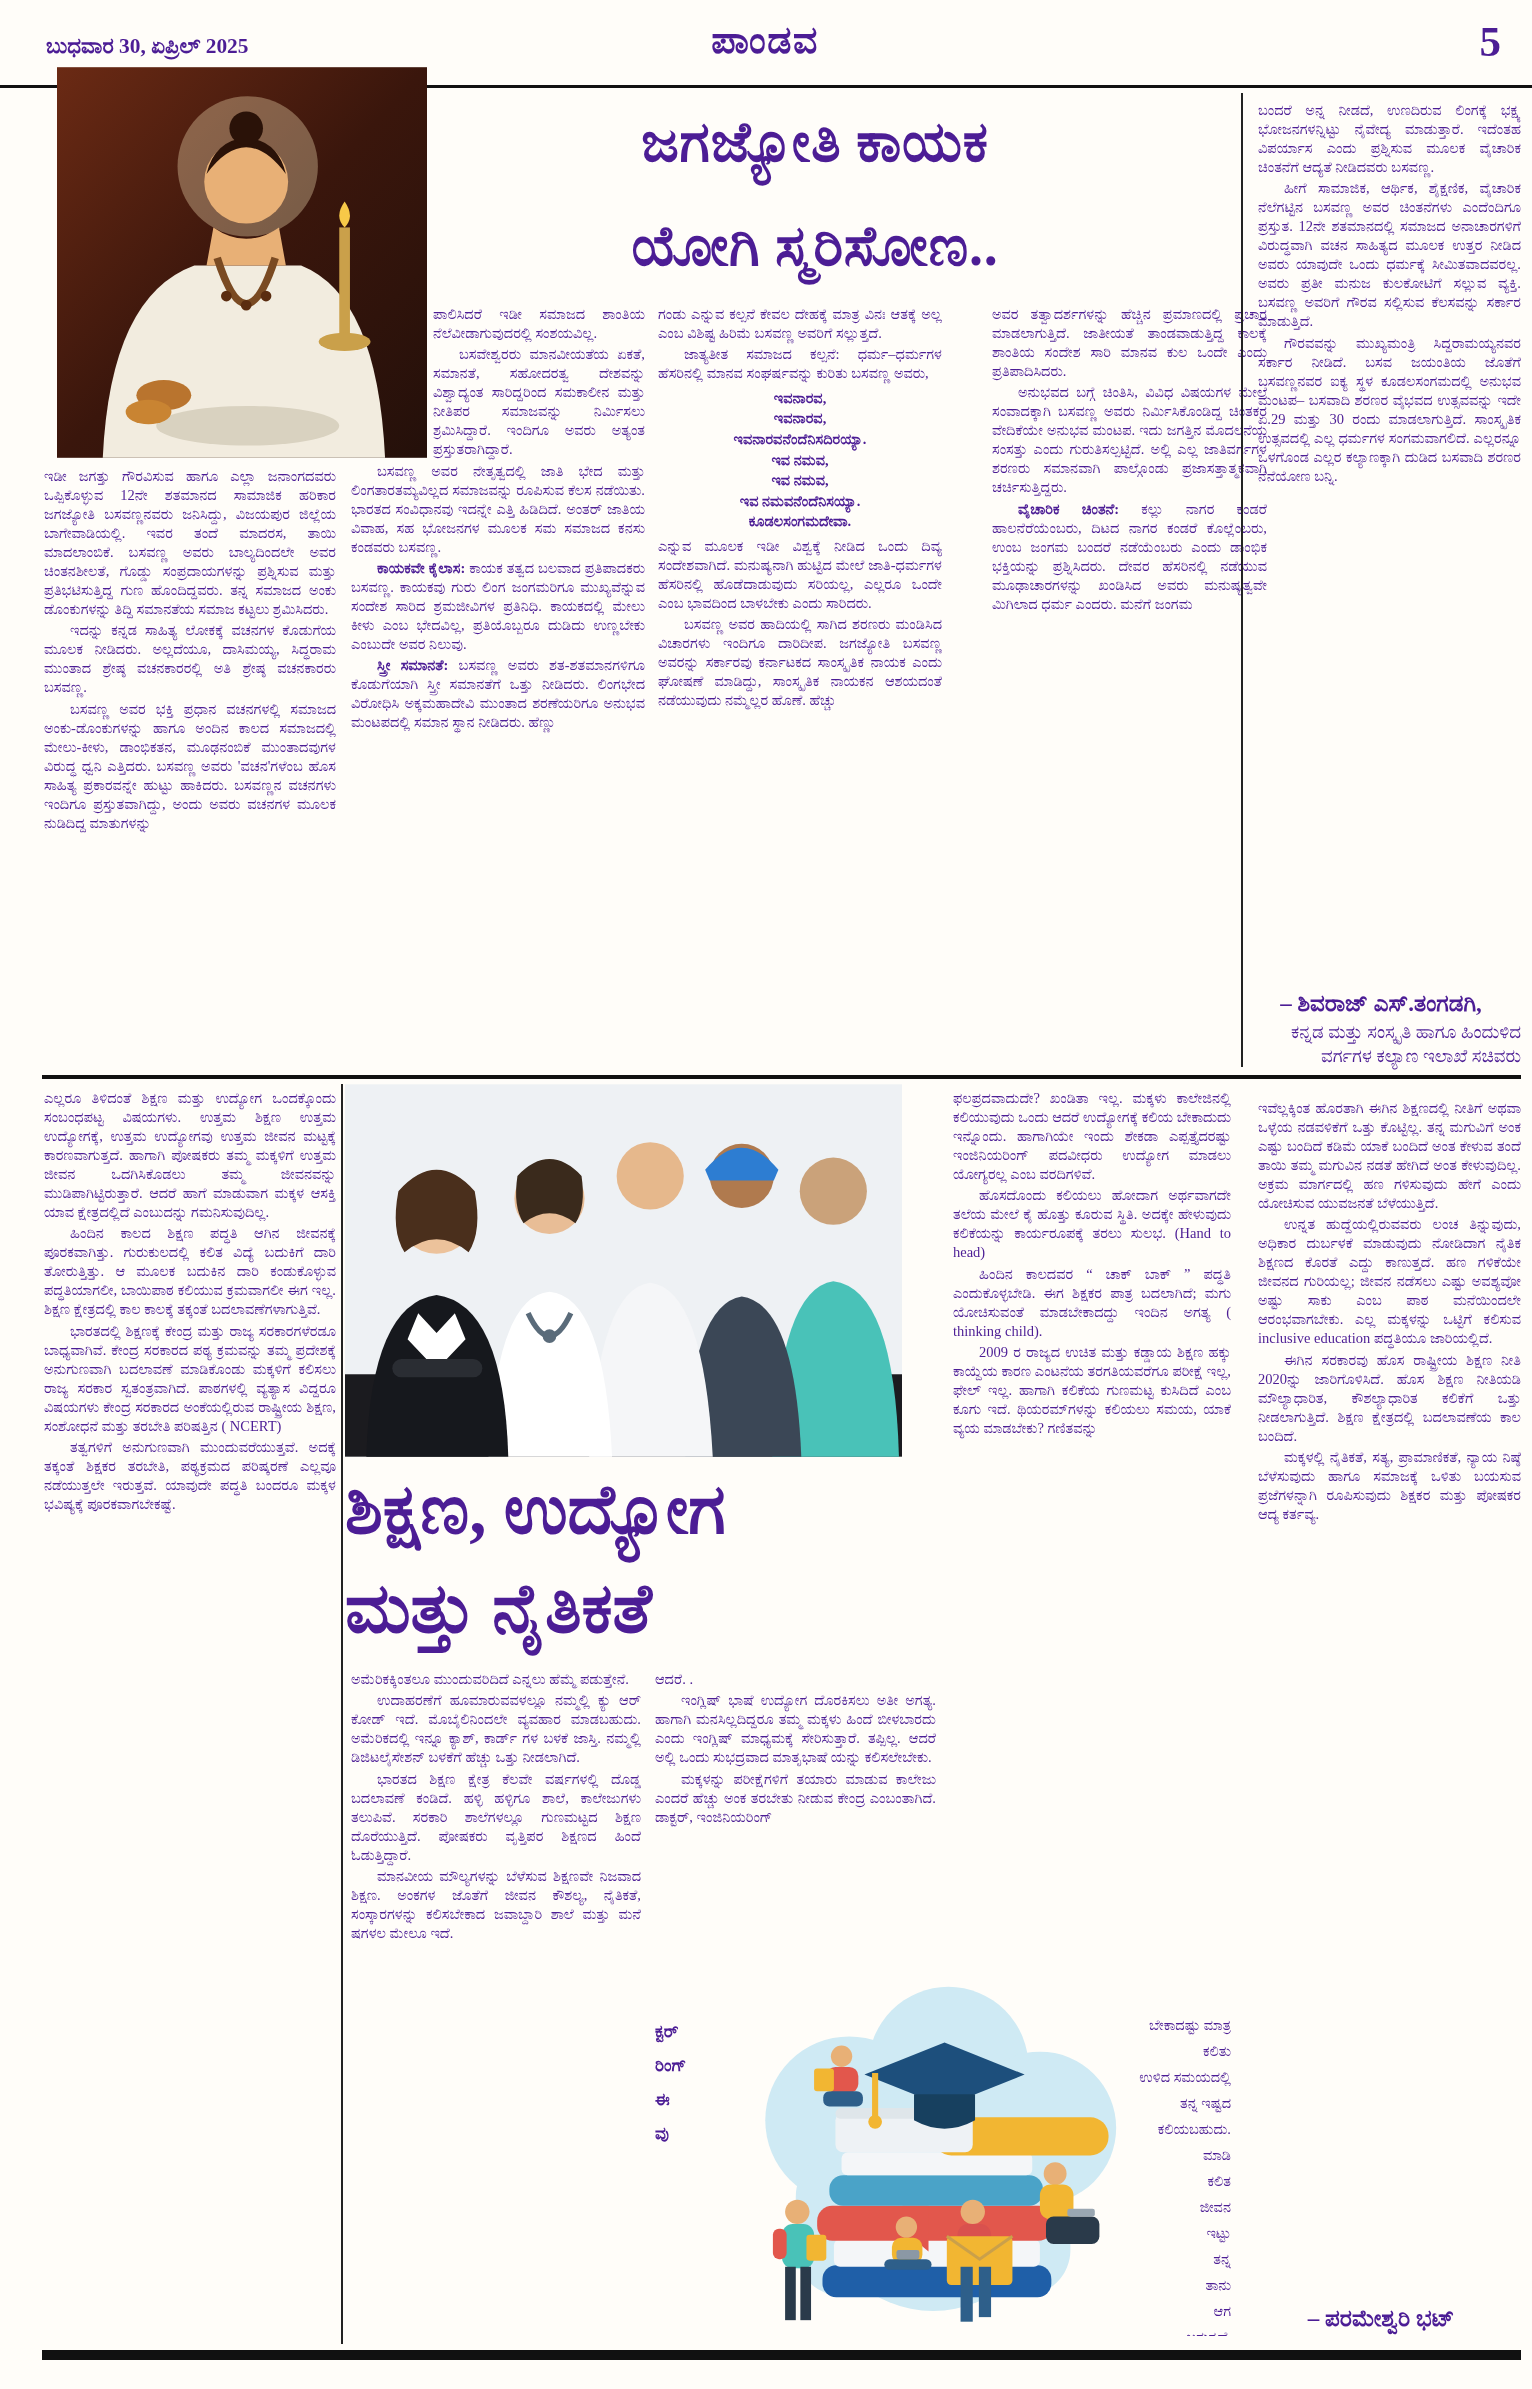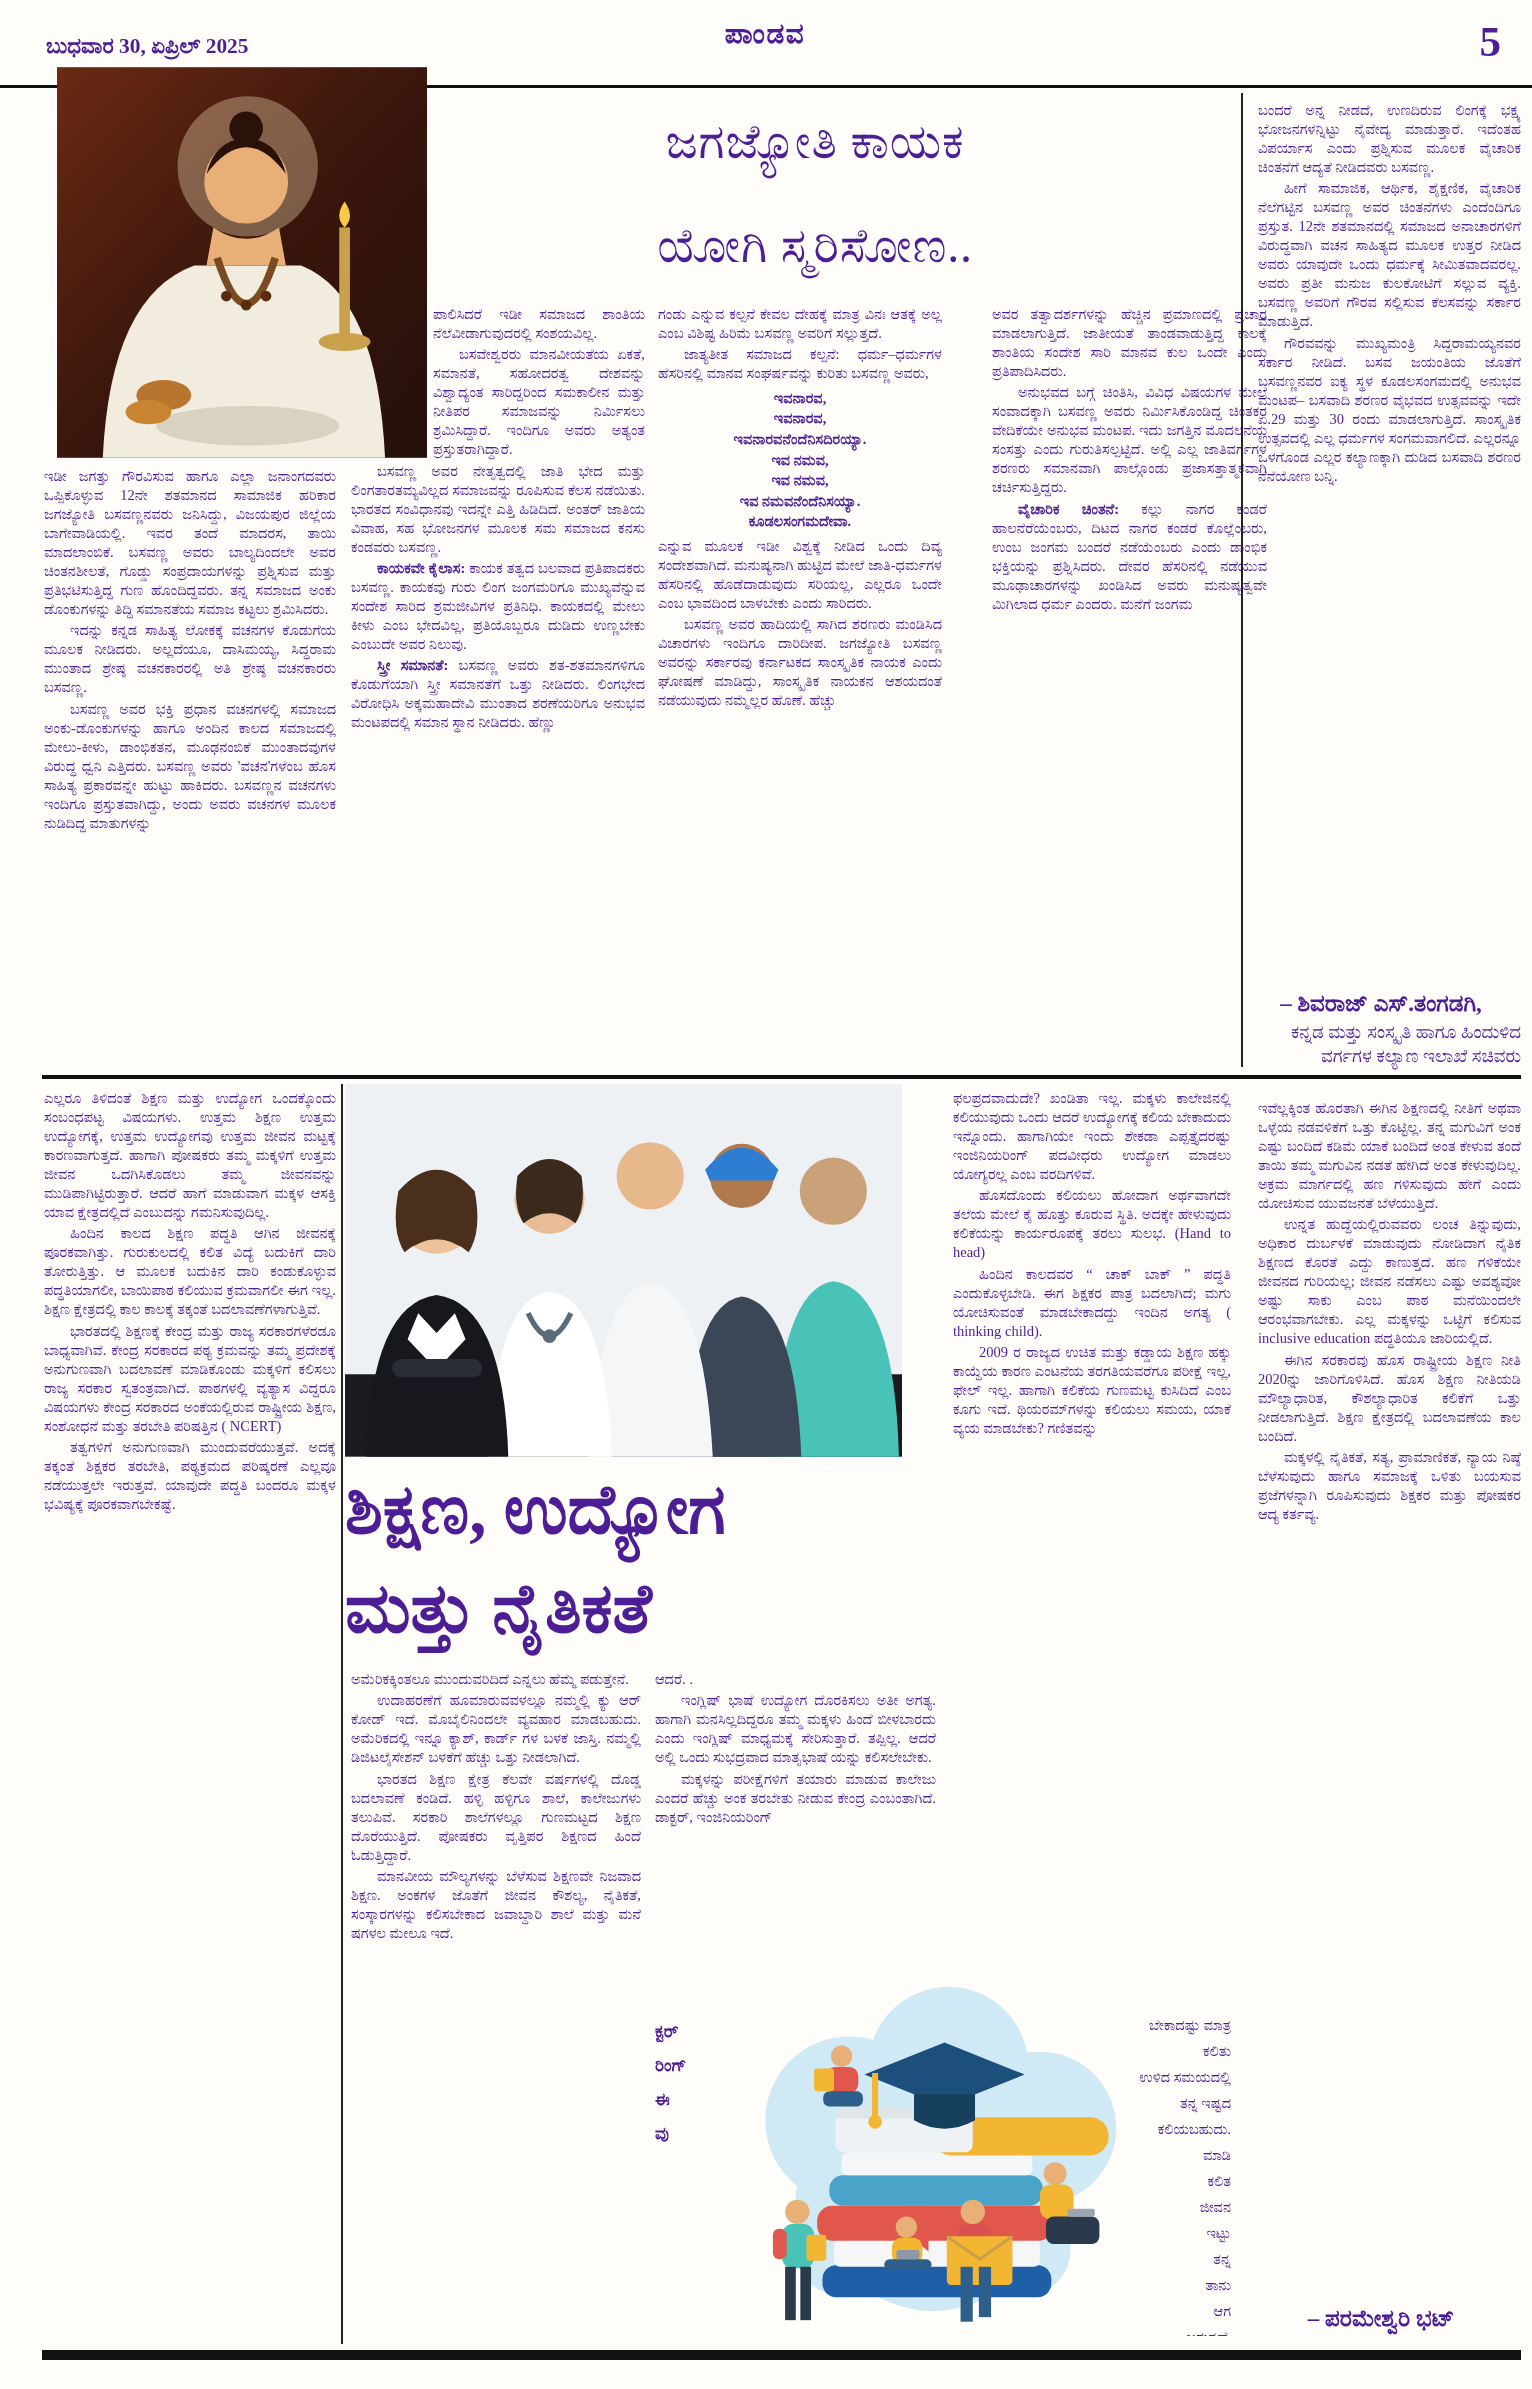--- a/index.html
+++ b/index.html
@@ -1,27 +1,27 @@
 <!DOCTYPE html>
 <html style="font-size:12.2px"><head>
 <meta charset="utf-8">
 <style>
   html,body{margin:0;padding:0;background:#e8e8e4;}
   #page{position:relative;width:1533px;height:2389px;background:#fffdf9;margin:0 auto;
         font-family:"Liberation Serif","DejaVu Serif",serif;color:#4c1d95;overflow:hidden;}
   .abs{position:absolute;}
   
   .date{left:46px;top:34px;font-size:21.4px;font-weight:bold;}
-  .masthead{left:0;right:3px;top:18.3px;text-align:center;font-size:28px;font-weight:800;letter-spacing:1.5px;}
+  .masthead{left:0;right:3px;top:18.3px;text-align:center;font-size:38px;font-weight:800;letter-spacing:1.5px;}
   .pageno{right:32px;top:17px;font-size:43px;font-weight:600;}
   .rule-h{background:#111;}
   .rule-v{background:#222;}
   
   .headline1{left:437px;top:90px;width:756px;height:211px;text-align:center;
-             font-weight:400;font-size:48px;line-height:104px;letter-spacing:0.8px;}
+             font-weight:700;font-size:56px;line-height:104px;letter-spacing:0.8px;}
   .headline2{left:345px;top:1461px;width:569px;font-weight:800;font-size:69px;line-height:99px;}
   
   .col{position:absolute;text-align:justify;font-size:14.5px;line-height:19px;overflow:hidden;}
   .col p{margin:0 0 2.3px 0;text-indent:26px;}
   .col p.cont{text-indent:0;}
   .runin{font-weight:bold;}
   .verse{text-align:center;font-weight:bold;margin:4.6px 0;}
   .verse div{line-height:20.6px;}
   .wrapfrag{position:absolute;font-size:14.5px;line-height:26px;text-align:right;overflow:hidden;}
   .wrapfrag2{position:absolute;font-size:17px;line-height:34px;text-align:left;overflow:hidden;font-weight:bold;}

